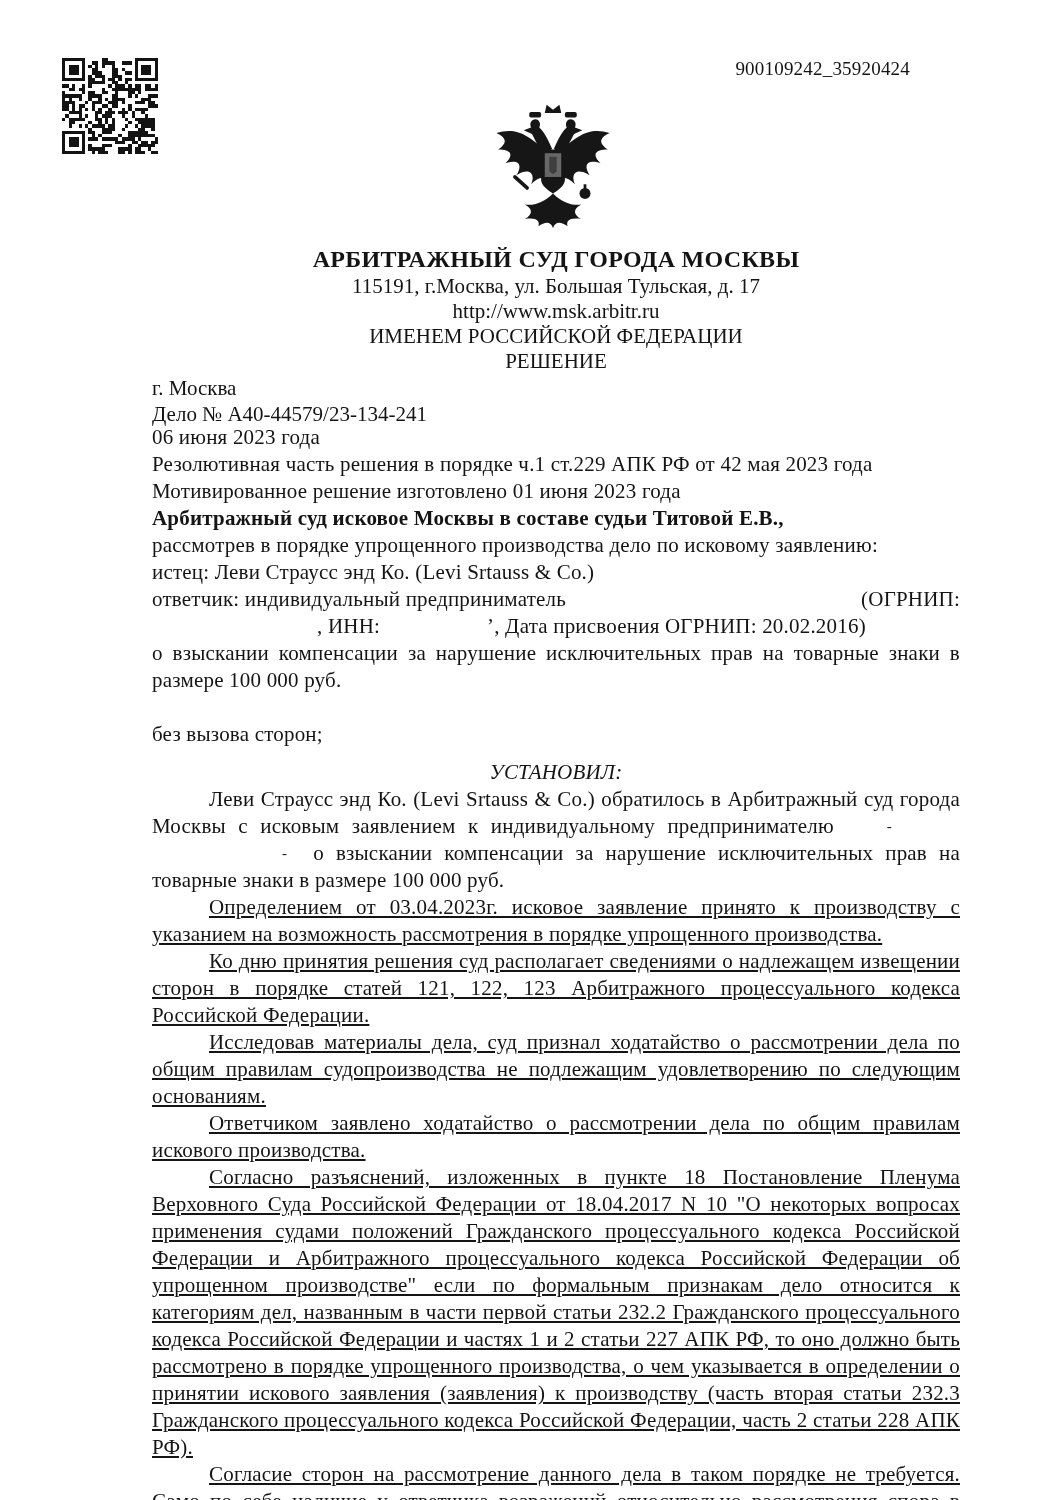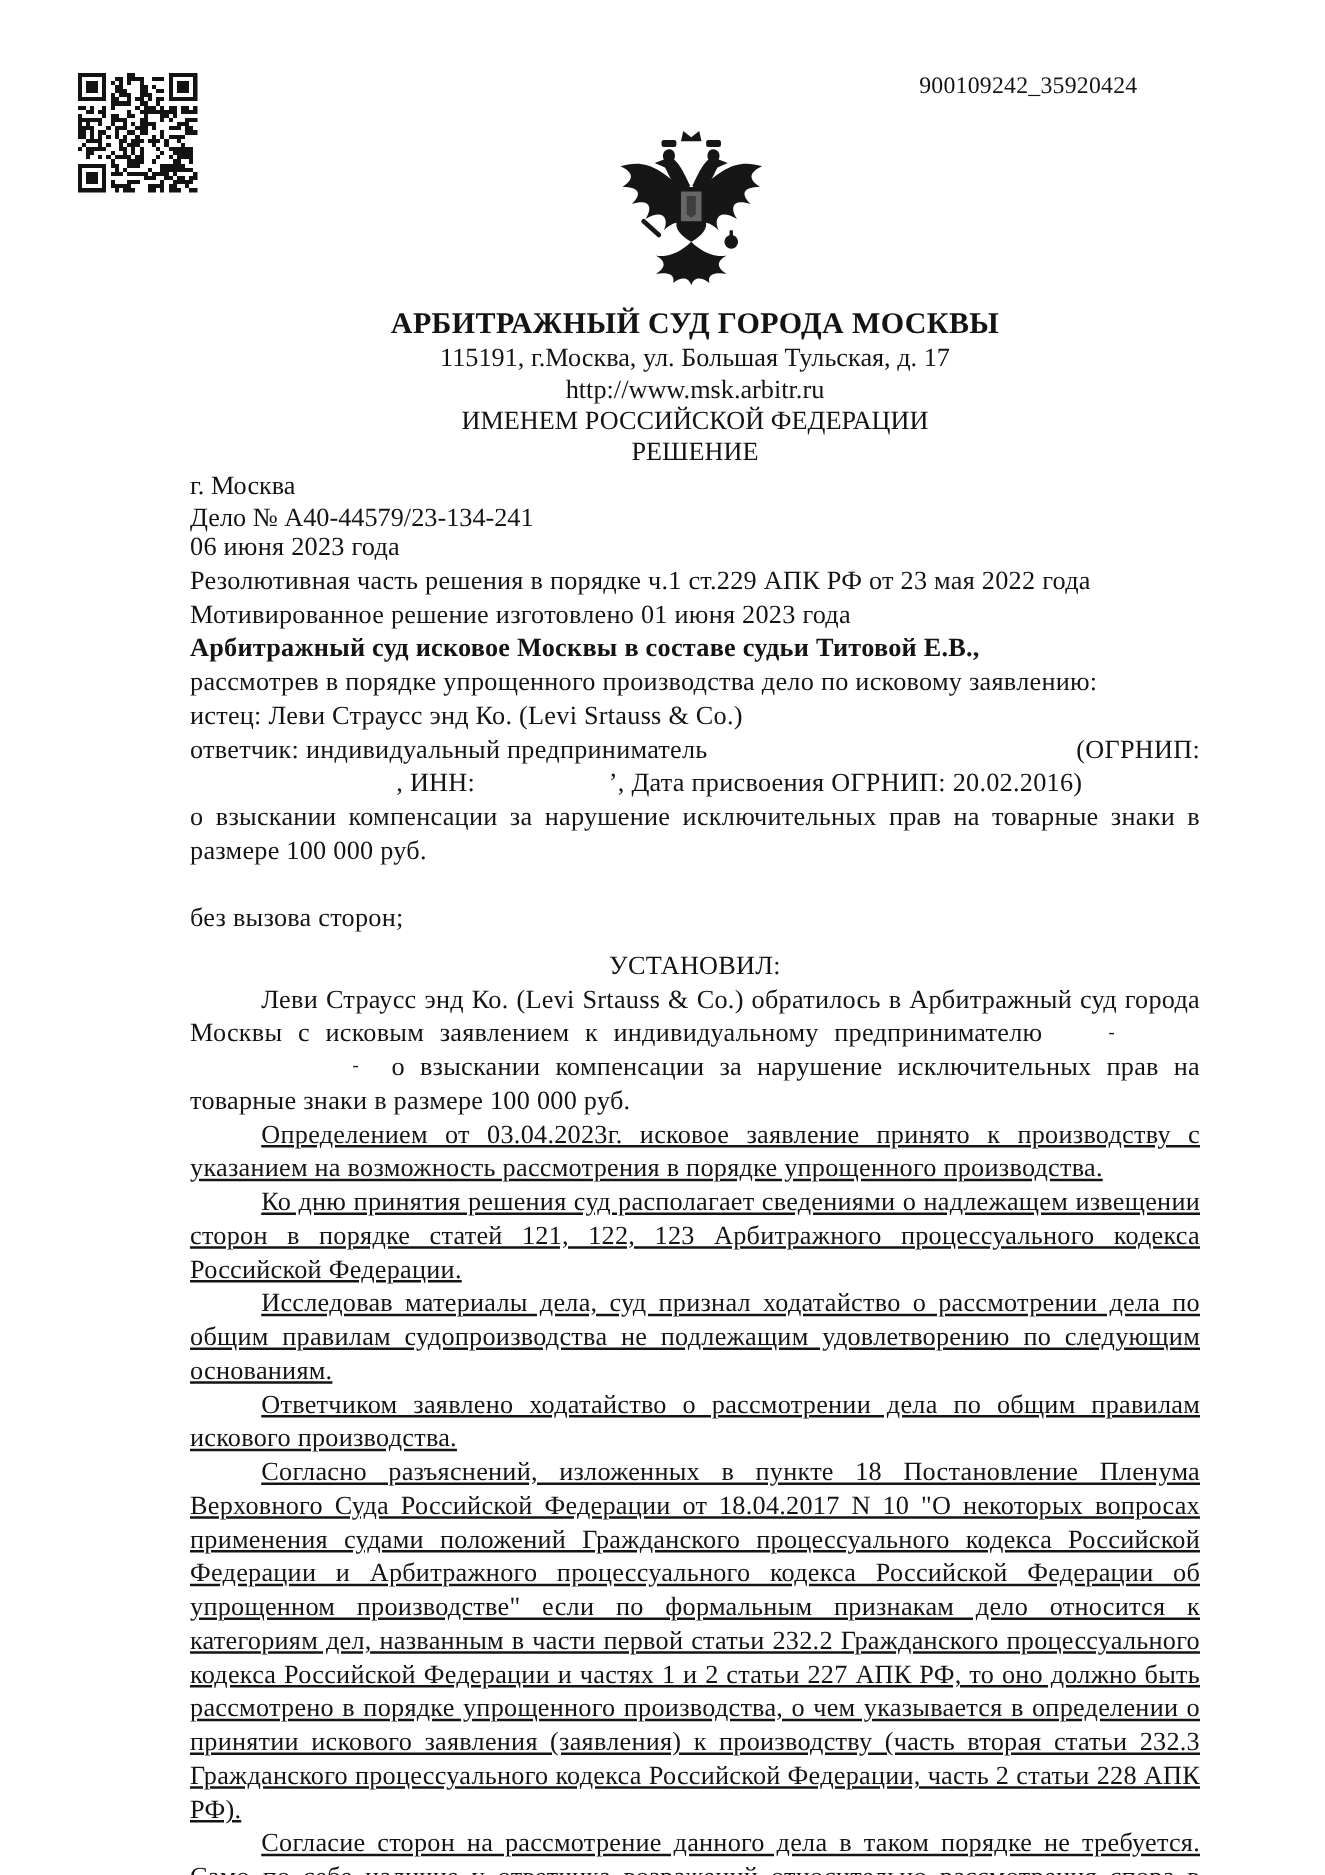--- a/index.html
+++ b/index.html
@@ -42,21 +42,21 @@
   .just{text-align:justify;}
   .para{text-align:justify;text-indent:57px;text-decoration:underline;}
   .cutoff{text-align-last:justify;}
   .p1l1{text-indent:57px;text-align:justify;text-align-last:justify;}
   .p1l2-text{word-spacing:7px;}
   .dash{font-size:15px;}
   .p1l2 .dash{margin-left:auto;margin-right:68px;align-self:flex-end;}
   .p1l3{padding-left:130px;display:flex;gap:26px;}
   .p1l3 .grow{flex:1;display:block;text-align:justify;text-align-last:justify;}
   .spacer-line{height:27px;}
-  .center-heading{text-align:center;margin-top:11px;}
+  .center-heading{text-align:center;margin-top:11px;font-style:italic;}
 </style>
 </head>
 <body>
 
 <div class="doc-number">900109242_35920424</div>
 
 <div class="qr">
   <svg id="qr-svg" viewBox="0 0 29 29" shape-rendering="crispEdges" aria-hidden="true">
       <path d="M12,0h1v1h-1zM13,0h1v1h-1zM9,1h1v1h-1zM10,1h1v1h-1zM12,1h1v1h-1zM13,1h1v1h-1zM14,1h1v1h-1zM15,1h1v1h-1zM18,1h1v1h-1zM19,1h1v1h-1zM20,1h1v1h-1zM8,2h1v1h-1zM10,2h1v1h-1zM12,2h1v1h-1zM15,2h1v1h-1zM9,3h1v1h-1zM10,3h1v1h-1zM15,3h1v1h-1zM16,3h1v1h-1zM18,3h1v1h-1zM9,4h1v1h-1zM10,4h1v1h-1zM11,4h1v1h-1zM15,4h1v1h-1zM16,4h1v1h-1zM19,4h1v1h-1zM20,4h1v1h-1zM8,5h1v1h-1zM10,5h1v1h-1zM11,5h1v1h-1zM12,5h1v1h-1zM15,5h1v1h-1zM16,5h1v1h-1zM17,5h1v1h-1zM9,6h1v1h-1zM10,6h1v1h-1zM15,6h1v1h-1zM16,6h1v1h-1zM17,6h1v1h-1zM18,6h1v1h-1zM19,6h1v1h-1zM8,7h1v1h-1zM9,7h1v1h-1zM10,7h1v1h-1zM11,7h1v1h-1zM12,7h1v1h-1zM15,7h1v1h-1zM16,7h1v1h-1zM19,7h1v1h-1zM0,8h1v1h-1zM1,8h1v1h-1zM3,8h1v1h-1zM8,8h1v1h-1zM14,8h1v1h-1zM16,8h1v1h-1zM17,8h1v1h-1zM18,8h1v1h-1zM20,8h1v1h-1zM22,8h1v1h-1zM23,8h1v1h-1zM25,8h1v1h-1zM26,8h1v1h-1zM28,8h1v1h-1zM2,9h1v1h-1zM3,9h1v1h-1zM5,9h1v1h-1zM6,9h1v1h-1zM12,9h1v1h-1zM15,9h1v1h-1zM16,9h1v1h-1zM17,9h1v1h-1zM18,9h1v1h-1zM19,9h1v1h-1zM20,9h1v1h-1zM21,9h1v1h-1zM22,9h1v1h-1zM23,9h1v1h-1zM25,9h1v1h-1zM26,9h1v1h-1zM27,9h1v1h-1zM28,9h1v1h-1zM0,10h1v1h-1zM8,10h1v1h-1zM9,10h1v1h-1zM12,10h1v1h-1zM13,10h1v1h-1zM16,10h1v1h-1zM20,10h1v1h-1zM21,10h1v1h-1zM23,10h1v1h-1zM0,11h1v1h-1zM1,11h1v1h-1zM2,11h1v1h-1zM3,11h1v1h-1zM4,11h1v1h-1zM5,11h1v1h-1zM8,11h1v1h-1zM9,11h1v1h-1zM10,11h1v1h-1zM11,11h1v1h-1zM15,11h1v1h-1zM16,11h1v1h-1zM20,11h1v1h-1zM22,11h1v1h-1zM26,11h1v1h-1zM27,11h1v1h-1zM28,11h1v1h-1zM0,12h1v1h-1zM2,12h1v1h-1zM5,12h1v1h-1zM6,12h1v1h-1zM8,12h1v1h-1zM11,12h1v1h-1zM13,12h1v1h-1zM15,12h1v1h-1zM16,12h1v1h-1zM17,12h1v1h-1zM18,12h1v1h-1zM24,12h1v1h-1zM25,12h1v1h-1zM26,12h1v1h-1zM0,13h1v1h-1zM1,13h1v1h-1zM2,13h1v1h-1zM3,13h1v1h-1zM7,13h1v1h-1zM9,13h1v1h-1zM10,13h1v1h-1zM11,13h1v1h-1zM14,13h1v1h-1zM15,13h1v1h-1zM16,13h1v1h-1zM18,13h1v1h-1zM22,13h1v1h-1zM23,13h1v1h-1zM24,13h1v1h-1zM26,13h1v1h-1zM27,13h1v1h-1zM0,14h1v1h-1zM1,14h1v1h-1zM3,14h1v1h-1zM5,14h1v1h-1zM9,14h1v1h-1zM12,14h1v1h-1zM13,14h1v1h-1zM15,14h1v1h-1zM16,14h1v1h-1zM20,14h1v1h-1zM26,14h1v1h-1zM27,14h1v1h-1zM28,14h1v1h-1zM0,15h1v1h-1zM1,15h1v1h-1zM3,15h1v1h-1zM5,15h1v1h-1zM7,15h1v1h-1zM9,15h1v1h-1zM11,15h1v1h-1zM14,15h1v1h-1zM18,15h1v1h-1zM20,15h1v1h-1zM22,15h1v1h-1zM23,15h1v1h-1zM24,15h1v1h-1zM25,15h1v1h-1zM2,16h1v1h-1zM3,16h1v1h-1zM4,16h1v1h-1zM5,16h1v1h-1zM6,16h1v1h-1zM10,16h1v1h-1zM11,16h1v1h-1zM13,16h1v1h-1zM14,16h1v1h-1zM15,16h1v1h-1zM17,16h1v1h-1zM18,16h1v1h-1zM19,16h1v1h-1zM21,16h1v1h-1zM24,16h1v1h-1zM1,17h1v1h-1zM5,17h1v1h-1zM7,17h1v1h-1zM10,17h1v1h-1zM12,17h1v1h-1zM13,17h1v1h-1zM14,17h1v1h-1zM18,17h1v1h-1zM21,17h1v1h-1zM25,17h1v1h-1zM0,18h1v1h-1zM2,18h1v1h-1zM3,18h1v1h-1zM4,18h1v1h-1zM5,18h1v1h-1zM10,18h1v1h-1zM11,18h1v1h-1zM13,18h1v1h-1zM15,18h1v1h-1zM19,18h1v1h-1zM22,18h1v1h-1zM23,18h1v1h-1zM24,18h1v1h-1zM25,18h1v1h-1zM26,18h1v1h-1zM27,18h1v1h-1zM2,19h1v1h-1zM3,19h1v1h-1zM8,19h1v1h-1zM11,19h1v1h-1zM13,19h1v1h-1zM15,19h1v1h-1zM20,19h1v1h-1zM23,19h1v1h-1zM24,19h1v1h-1zM25,19h1v1h-1zM26,19h1v1h-1zM27,19h1v1h-1zM2,20h1v1h-1zM5,20h1v1h-1zM6,20h1v1h-1zM7,20h1v1h-1zM9,20h1v1h-1zM10,20h1v1h-1zM11,20h1v1h-1zM12,20h1v1h-1zM14,20h1v1h-1zM15,20h1v1h-1zM19,20h1v1h-1zM22,20h1v1h-1zM24,20h1v1h-1zM25,20h1v1h-1zM26,20h1v1h-1zM27,20h1v1h-1zM8,21h1v1h-1zM12,21h1v1h-1zM13,21h1v1h-1zM14,21h1v1h-1zM15,21h1v1h-1zM18,21h1v1h-1zM23,21h1v1h-1zM24,21h1v1h-1zM27,21h1v1h-1zM8,22h1v1h-1zM9,22h1v1h-1zM12,22h1v1h-1zM13,22h1v1h-1zM14,22h1v1h-1zM20,22h1v1h-1zM21,22h1v1h-1zM22,22h1v1h-1zM23,22h1v1h-1zM24,22h1v1h-1zM25,22h1v1h-1zM9,23h1v1h-1zM11,23h1v1h-1zM17,23h1v1h-1zM20,23h1v1h-1zM21,23h1v1h-1zM22,23h1v1h-1zM23,23h1v1h-1zM24,23h1v1h-1zM25,23h1v1h-1zM26,23h1v1h-1zM27,23h1v1h-1zM8,24h1v1h-1zM9,24h1v1h-1zM10,24h1v1h-1zM12,24h1v1h-1zM13,24h1v1h-1zM14,24h1v1h-1zM15,24h1v1h-1zM16,24h1v1h-1zM18,24h1v1h-1zM19,24h1v1h-1zM20,24h1v1h-1zM21,24h1v1h-1zM23,24h1v1h-1zM28,24h1v1h-1zM16,25h1v1h-1zM17,25h1v1h-1zM18,25h1v1h-1zM21,25h1v1h-1zM22,25h1v1h-1zM24,25h1v1h-1zM25,25h1v1h-1zM27,25h1v1h-1zM28,25h1v1h-1zM8,26h1v1h-1zM12,26h1v1h-1zM13,26h1v1h-1zM14,26h1v1h-1zM20,26h1v1h-1zM23,26h1v1h-1zM24,26h1v1h-1zM25,26h1v1h-1zM26,26h1v1h-1zM27,26h1v1h-1zM8,27h1v1h-1zM9,27h1v1h-1zM10,27h1v1h-1zM11,27h1v1h-1zM12,27h1v1h-1zM17,27h1v1h-1zM18,27h1v1h-1zM19,27h1v1h-1zM20,27h1v1h-1zM22,27h1v1h-1zM23,27h1v1h-1zM26,27h1v1h-1zM9,28h1v1h-1zM11,28h1v1h-1zM12,28h1v1h-1zM13,28h1v1h-1zM17,28h1v1h-1zM18,28h1v1h-1zM20,28h1v1h-1zM22,28h1v1h-1zM23,28h1v1h-1zM24,28h1v1h-1zM27,28h1v1h-1zM28,28h1v1h-1zM8,6h1v1h-1zM6,8h1v1h-1zM10,6h1v1h-1zM6,10h1v1h-1zM12,6h1v1h-1zM6,12h1v1h-1zM14,6h1v1h-1zM6,14h1v1h-1zM16,6h1v1h-1zM6,16h1v1h-1zM18,6h1v1h-1zM6,18h1v1h-1zM20,6h1v1h-1zM6,20h1v1h-1zM0,0h7v7h-7z M1,1h5v5h-5z M2,2h3v3h-3zM22,0h7v7h-7z M23,1h5v5h-5z M24,2h3v3h-3zM0,22h7v7h-7z M1,23h5v5h-5z M2,24h3v3h-3z" fill="#131313" fill-rule="evenodd"></path>
     </svg>
@@ -90,21 +90,21 @@
   <div class="hline">ИМЕНЕМ РОССИЙСКОЙ ФЕДЕРАЦИИ</div>
   <div class="hline">РЕШЕНИЕ</div>
   <div class="case-line">
     <span>г. Москва</span>
     <span>Дело № А40-44579/23-134-241</span>
   </div>
 </div>
 
 <div class="main-text">
   <div class="ln">06 июня 2023 года</div>
-  <div class="ln">Резолютивная часть решения  в порядке ч.1 ст.229 АПК РФ от 23 мая 2022 года</div>
+  <div class="ln">Резолютивная часть решения  в порядке ч.1 ст.229 АПК РФ от 42 мая 2023 года</div>
   <div class="ln">Мотивированное решение изготовлено 01 июня 2023 года</div>
   <div class="ln bold">Арбитражный суд исковое Москвы в составе судьи Титовой Е.В.,</div>
   <div class="ln">рассмотрев в порядке упрощенного производства дело по исковому заявлению:</div>
   <div class="ln">истец: Леви Страусс энд Ко. (Levi Srtauss &amp; Co.)</div>
   <div class="flexline between">
     <span>ответчик: индивидуальный предприниматель</span>
     <span>(ОГРНИП:</span>
   </div>
   <div class="flexline inn-line">
     <span>, ИНН:</span>

